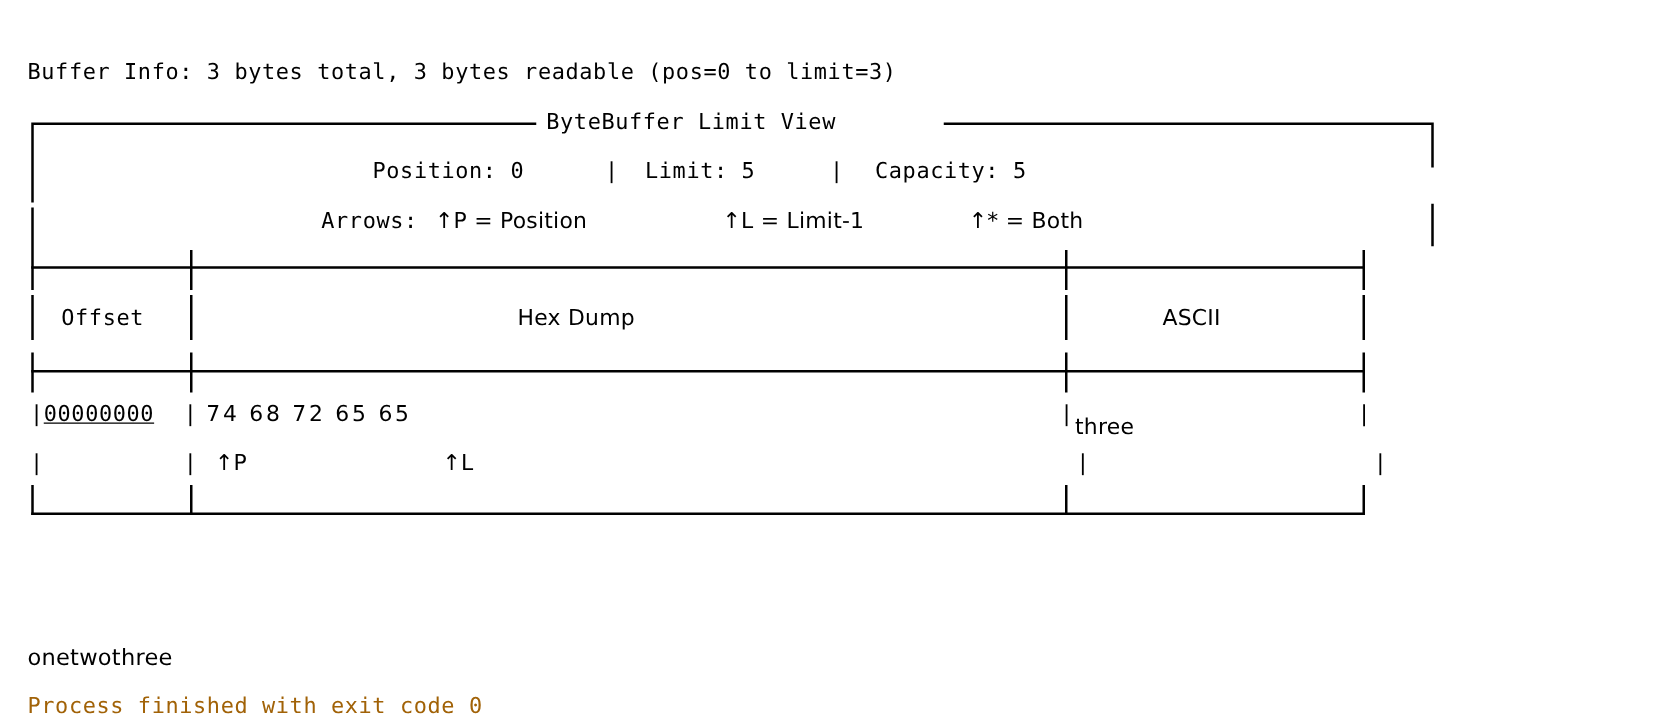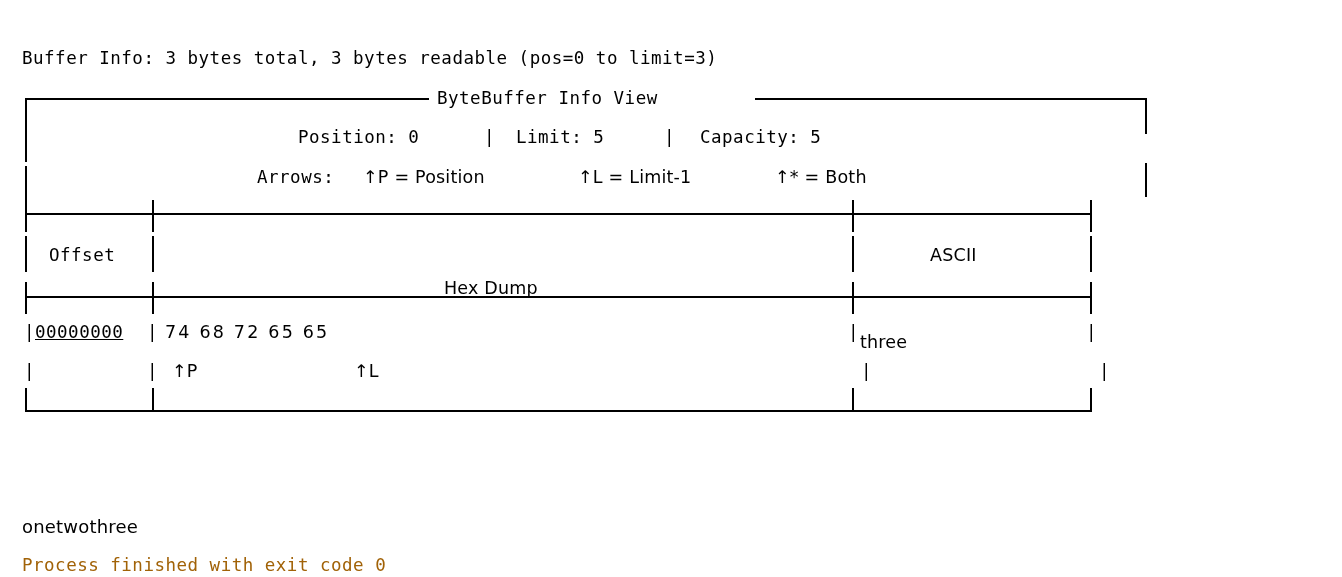--- a/index.html
+++ b/index.html
@@ -54,52 +54,52 @@
   }
 </style>
 </head>
 <body>
 
 <div class="console">
 
   <div class="t" style="left:22px; top:48px;">Buffer Info: 3 bytes total, 3 bytes readable (pos=0 to limit=3)</div>
 
   <div class="hline" style="left:25px; top:98px; width:404px;"></div>
-  <div class="t" style="left:437px; top:88px;">ByteBuffer Info View</div>
+  <div class="t" style="left:437px; top:88px;">ByteBuffer Limit View</div>
   <div class="hline" style="left:755px; top:98px; width:392px;"></div>
 
   <div class="vline" style="left:25px; top:100px; height:28px;"></div>
   <div class="vline" style="left:25px; top:128px; height:34px;"></div>
   <div class="vline" style="left:25px; top:166px; height:34px;"></div>
 
   <div class="vline" style="left:1145px; top:100px; height:34px;"></div>
   <div class="vline" style="left:1145px; top:163px; height:34px;"></div>
 
   <div class="t" style="left:298px; top:127px;">Position: 0</div>
   <div class="t" style="left:484px; top:127px;">|</div>
   <div class="t" style="left:516px; top:127px;">Limit: 5</div>
   <div class="t" style="left:664px; top:127px;">|</div>
   <div class="t" style="left:700px; top:127px;">Capacity: 5</div>
 
   <div class="t" style="left:257px; top:167px;">Arrows:</div>
-  <div class="t sans" style="left:363px; top:167px;">↑P = Position</div>
+  <div class="t sans" style="left:348px; top:167px;">↑P = Position</div>
   <div class="t sans" style="left:578px; top:167px;">↑L = Limit-1</div>
   <div class="t sans" style="left:775px; top:167px;">↑* = Both</div>
 
   <div class="hline thin" style="left:25px; top:213px; width:1066px;"></div>
 
   <div class="vline" style="left:25px;  top:200px; height:32px;"></div>
   <div class="vline" style="left:152px; top:200px; height:32px;"></div>
   <div class="vline" style="left:852px; top:200px; height:32px;"></div>
   <div class="vline" style="left:1090px; top:200px; height:32px;"></div>
 
   <div class="vline" style="left:25px;  top:236px; height:36px;"></div>
   <div class="t" style="left:49px; top:245px;">Offset</div>
   <div class="vline" style="left:152px; top:236px; height:36px;"></div>
-  <div class="t sans" style="left:444px; top:245px;margin-top:33px;">Hex Dump</div>
+  <div class="t sans" style="left:414px; top:245px;">Hex Dump</div>
   <div class="vline" style="left:852px; top:236px; height:36px;"></div>
   <div class="t sans" style="left:930px; top:245px;">ASCII</div>
   <div class="vline" style="left:1090px; top:236px; height:36px;"></div>
 
   <div class="hline thin" style="left:25px; top:296px; width:1066px;"></div>
   <div class="vline" style="left:25px;  top:282px; height:32px;"></div>
   <div class="vline" style="left:152px; top:282px; height:32px;"></div>
   <div class="vline" style="left:852px; top:282px; height:32px;"></div>
   <div class="vline" style="left:1090px; top:282px; height:32px;"></div>
 

